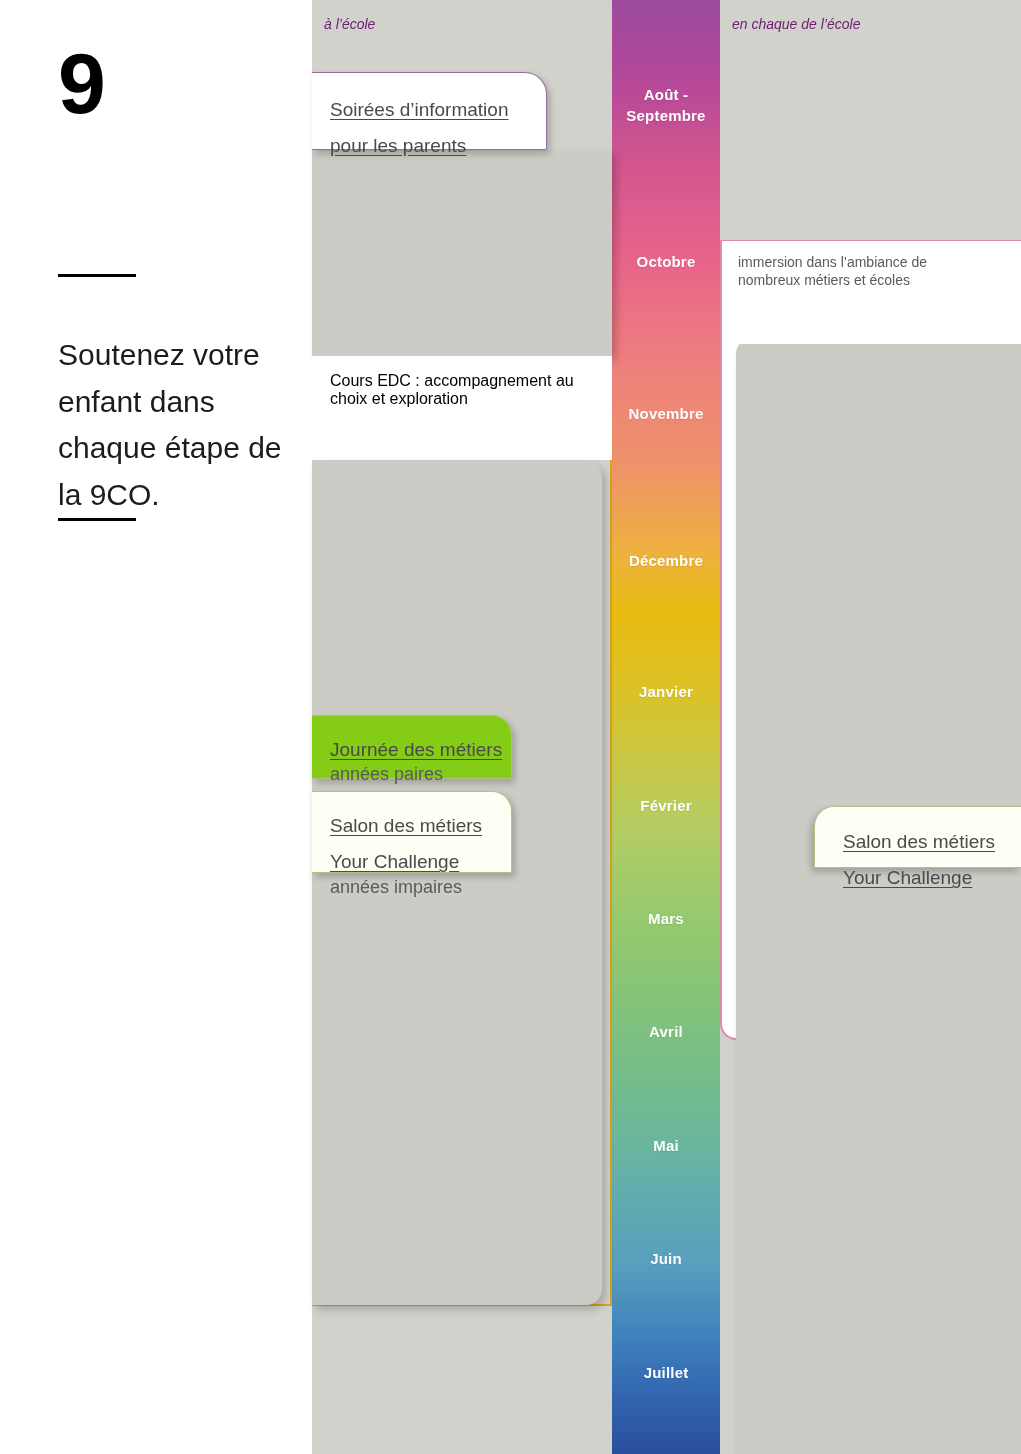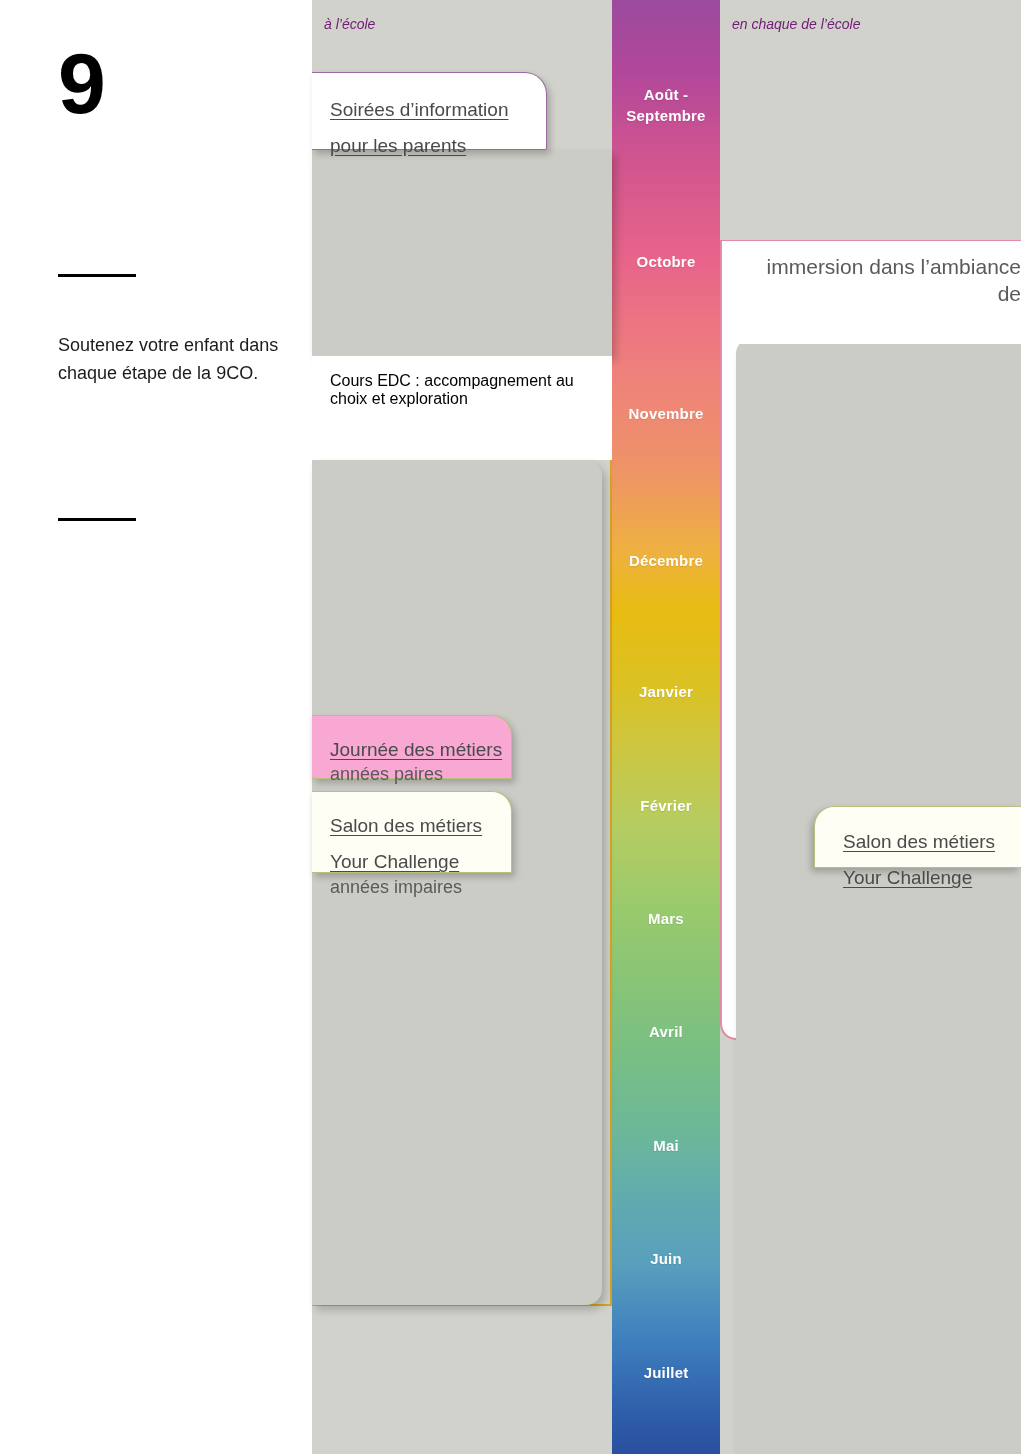--- a/index.html
+++ b/index.html
@@ -43,21 +43,21 @@
     width: 78px;
     height: 3px;
     background: #000000;
   }
   #rule-top { top: 274px; }
   #rule-bottom { top: 518px; }
   #intro-text {
     position: absolute;
     left: 58px; top: 332px;
     width: 230px;
-    font-size: 18px;
+    font-size: 30px;
     line-height: 1.55;
     color: #1c1c1c;
   }
 
   
   .col-bg {
     position: absolute;
     top: 0;
     height: 1454px;
     background: #d2d2cc;
@@ -130,24 +130,23 @@
     display: block;
     font-size: 19px;
     color: #4a4a4a;
     text-decoration: underline;
     text-underline-offset: 3px;
     line-height: 1.28;
     margin-top: 12px;
   }
   .card .sub {
     display: block;
-    font-size: 21px;
+    font-size: 14px;
     color: #5a5a5a;
     line-height: 1.28;
-    text-align: right;
   }
   .card .small {
     display: block;
     font-size: 18px;
     color: #5a5a5a;
     line-height: 1.4;
   }
 
   
   .plate {
@@ -202,21 +201,21 @@
     left: 312px; top: 460px; width: 290px; height: 845px;
     border-radius: 0 16px 16px 0;
   }
 
   #journee {
     left: 312px; top: 715px; width: 200px; height: 64px;
     border-top: 1.5px solid #b9bf7e;
     border-right: 1.5px solid #b9bf7e;
     border-bottom: 1.5px solid #b9bf7e;
     border-top-right-radius: 20px;
-    background: #f9a8d4;
+    background: #84cc16;
     padding: 10px 0 0 18px;
   }
   #salon-left {
     left: 312px; top: 791px; width: 200px; height: 82px;
     border-top: 1.5px solid #b9bf7e;
     border-right: 1.5px solid #b9bf7e;
     border-bottom: 1.5px solid #b9bf7e;
     border-top-right-radius: 20px;
     background: #fefef5;
     padding: 10px 0 0 18px;
@@ -318,20 +317,21 @@
   </div>
 
   <div class="card" id="salon-left">
     <span class="ttl">Salon des métiers</span>
     <span class="ttl">Your Challenge</span>
     <span class="small">années impaires</span>
   </div>
 
   <div class="card" id="passeport">
     <span class="sub">immersion dans l’ambiance de</span>
+    <span class="sub">nombreux métiers et écoles</span>
   </div>
 
   <div class="card" id="salon-right">
     <span class="ttl">Salon des métiers</span>
     <span class="ttl">Your Challenge</span>
   </div>
 
   <div id="intro">
     <div id="logo">
       <div>9</div>

